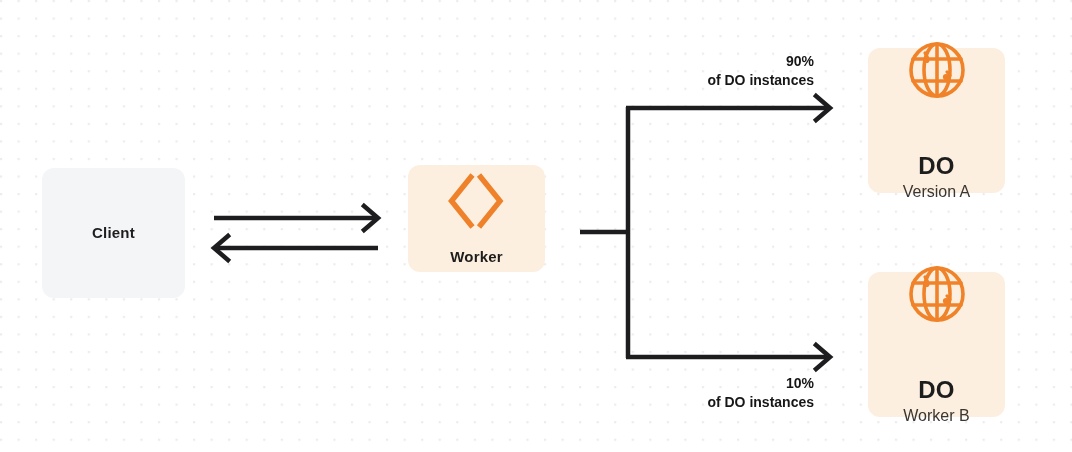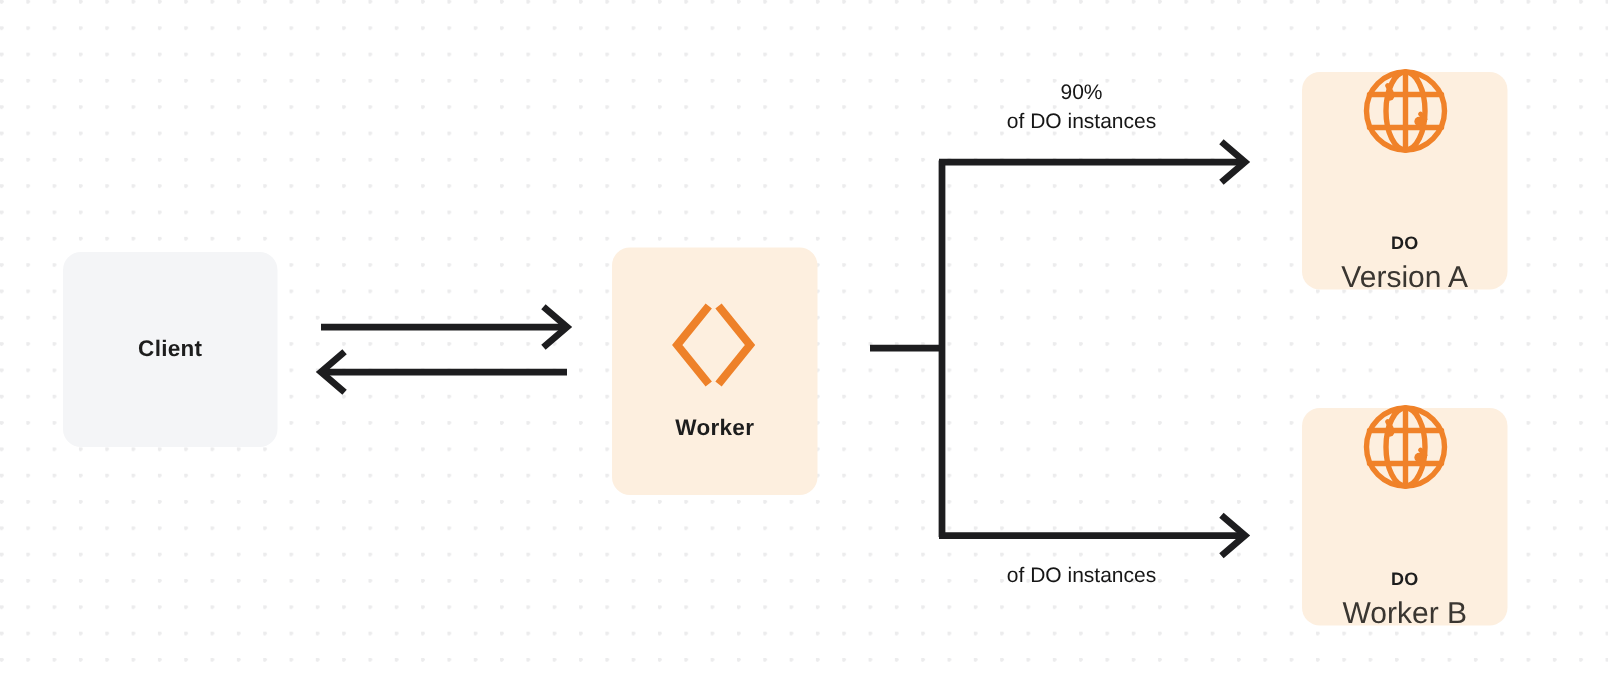--- a/index.html
+++ b/index.html
@@ -37,21 +37,21 @@
     left: 42px;
     top: 168px;
     width: 143px;
     height: 130px;
     background: #f4f5f7;
   }
   .node-worker {
     left: 408px;
     top: 165px;
     width: 137px;
-    height: 165px;
+    height: 107px;
     background: #fdefdf;
   }
   .node-do-a {
     left: 868px;
     top: 48px;
     width: 137px;
     height: 145px;
     background: #fdefdf;
   }
   .node-do-b {
@@ -64,25 +64,25 @@
 
   .node-title {
     font-size: 15px;
     font-weight: bold;
     color: #1d1d1d;
     letter-spacing: 0.2px;
     line-height: 1.15;
     text-align: center;
   }
   .node-title-sm {
-    font-size: 12px;
+    font-size: 24px;
     margin-top: 38px;
   }
   .node-subtitle {
-    font-size: 20px;
+    font-size: 16px;
     font-weight: normal;
     color: #3a3631;
     line-height: 1.2;
     text-align: center;
     margin-top: 3px;
   }
 
   .icon-wrap {
     display: block;
     line-height: 0;
@@ -101,23 +101,23 @@
     top: 0;
     width: 1072px;
     height: 452px;
     pointer-events: none;
   }
 
   
   .edge-label {
     position: absolute;
     font-size: 14px;
-    font-weight: normal;
+    font-weight: bold;
     color: #161616;
-    text-align: center;
+    text-align: right;
     line-height: 1.35;
     white-space: nowrap;
   }
   .edge-label .pct {
     display: block;
   }
   .edge-label .sub {
     display: block;
   }
   .label-top {
@@ -225,16 +225,17 @@
     <div class="node-title node-title-sm">DO</div>
     <div class="node-subtitle">Worker B</div>
   </div>
 
   <div class="edge-label label-top">
     <span class="pct">90%</span>
     <span class="sub">of DO instances</span>
   </div>
 
   <div class="edge-label label-bottom">
+    <span class="pct">10%</span>
     <span class="sub">of DO instances</span>
   </div>
 
 </div>
 
 </body></html>

